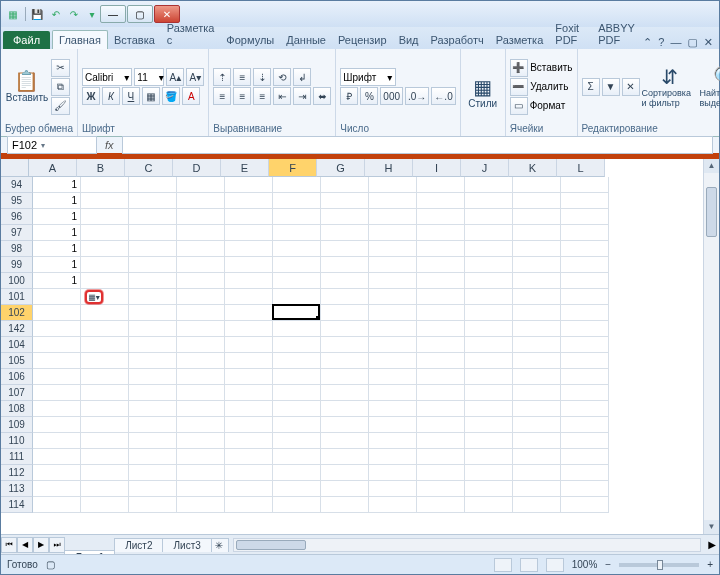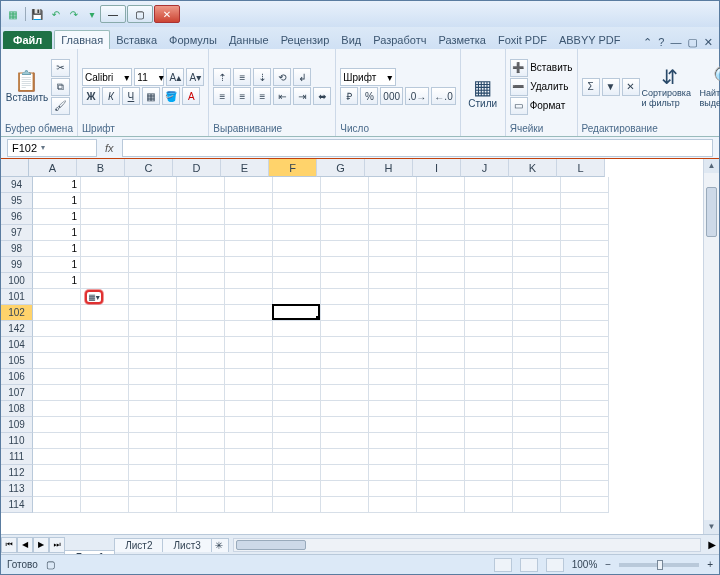--- a/index.html
+++ b/index.html
@@ -11,39 +11,39 @@
 .qat { display: flex; gap: 2px; align-items: center; }
 .qat-icon { width: 16px; height: 16px; display: flex; align-items: center; justify-content: center; font-size: 10px; color: #3a6; }
 .qat-sep { width: 1px; height: 14px; background: #9ab; margin: 0 2px; }
 .titlebar-title { flex: 1; text-align: center; color: #3b5570; font-size: 12px; }
 .win-controls { display: flex; gap: 1px; }
 .win-btn { width: 26px; height: 18px; border: 1px solid #8aa; background: linear-gradient(#f7fbff,#d7e6f5); display: flex; align-items: center; justify-content: center; font-size: 10px; border-radius: 2px; }
 .win-close { background: linear-gradient(#e98, #c43); color: #fff; border-color: #a33; }
 
 
 .ribbon-tabs { height: 22px; display: flex; align-items: flex-end; padding-left: 2px; font-size: 11px; background: linear-gradient(#dce9f7,#cfe0f4); }
-.file-tab { background: #1e7145; color: #fff; padding: 3px 10px; border-radius: 2px 2px 0 0; margin-right: 2px; font-size: 11px; font-weight: bold; }
+.file-tab { background: #1e7145; color: #fff; padding: 3px 10px; border-radius: 2px 2px 0 0; margin-right: 2px; font-size: 11px; }
 .rtab { padding: 3px 6px; color: #3b5570; cursor: default; font-size: 11px; }
 .rtab.active { background: #f5f9fe; border: 1px solid #9bb; border-bottom: none; border-radius: 2px 2px 0 0; }
 .rtab-right { margin-left: auto; display: flex; gap: 6px; padding-right: 6px; color: #3b5570; font-size: 11px; }
 
 
 .ribbon { height: 88px; background: #f2f6fb; border-bottom: 1px solid #9bb; display: flex; font-size: 10px; }
 .rgroup { border-right: 1px solid #cdd9e8; padding: 2px 4px 0 4px; display: flex; flex-direction: column; }
 .rgroup-body { flex: 1; display: flex; align-items: center; gap: 2px; }
 .rgroup-label { text-align: left; font-size: 10px; color: #4a6a8a; padding: 1px 0 2px 0; white-space: nowrap; }
 .big-btn { display: flex; flex-direction: column; align-items: center; justify-content: center; width: 44px; height: 62px; font-size: 10px; color: #2a4a6a; }
 .big-btn .ico { font-size: 20px; line-height: 22px; }
 .sm-stack { display: flex; flex-direction: column; gap: 1px; }
 .sm-row { display: flex; gap: 2px; align-items: center; }
 .sm-btn { min-width: 18px; height: 18px; border: 1px solid #b9c9da; background: linear-gradient(#fff,#e8eff8); display: flex; align-items: center; justify-content: center; font-size: 10px; color: #345; padding: 0 2px; }
 .font-sel { height: 18px; border: 1px solid #b9c9da; background: #fff; font-size: 10px; padding: 0 2px; display: flex; align-items: center; gap: 11px; }
 
 
-.fx-row { height: 22px; background: #eef4fb; border-bottom: 1px solid #c2410c; display: flex; align-items: center; font-size: 11px; }
+.fx-row { height: 22px; background: #eef4fb; border-bottom: 6px solid #c2410c; display: flex; align-items: center; font-size: 11px; }
 .name-box { width: 90px; height: 18px; border: 1px solid #b9c9da; background: #fff; margin-left: 6px; display: flex; align-items: center; padding: 0 4px; gap: 4px; }
 .name-box .dd { color: #678; font-size: 8px; }
 .fx-sym { margin: 0 8px; font-style: italic; color: #555; }
 .fx-input { flex: 1; height: 18px; border: 1px solid #b9c9da; background: #fff; margin-right: 6px; }
 
 
 .grid-area { flex: 1; display: flex; background: #fff; position: relative; overflow: hidden; }
 .corner { width: 28px; height: 18px; background: #e9eef5; border-right: 1px solid #b9c9da; border-bottom: 1px solid #b9c9da; }
 .col-headers { display: flex; height: 18px; }
 .ch { width: 48px; height: 18px; background: #e9eef5; border-right: 1px solid #cad5e3; border-bottom: 1px solid #b9c9da; text-align: center; font-size: 11px; color: #345; line-height: 18px; }
@@ -99,20 +99,21 @@
       <div class="win-btn">—</div>
       <div class="win-btn">▢</div>
       <div class="win-btn win-close">✕</div>
     </div>
   </div>
 
   <div class="ribbon-tabs">
     <div class="file-tab">Файл</div>
     <div class="rtab active">Главная</div>
     <div class="rtab">Вставка</div>
+    <div class="rtab">Разметка с</div>
     <div class="rtab">Формулы</div>
     <div class="rtab">Данные</div>
     <div class="rtab">Рецензир</div>
     <div class="rtab">Вид</div>
     <div class="rtab">Разработч</div>
     <div class="rtab">Разметка</div>
     <div class="rtab">Foxit PDF</div>
     <div class="rtab">ABBYY PDF</div>
     <div class="rtab-right">
       <span>⌃</span>

